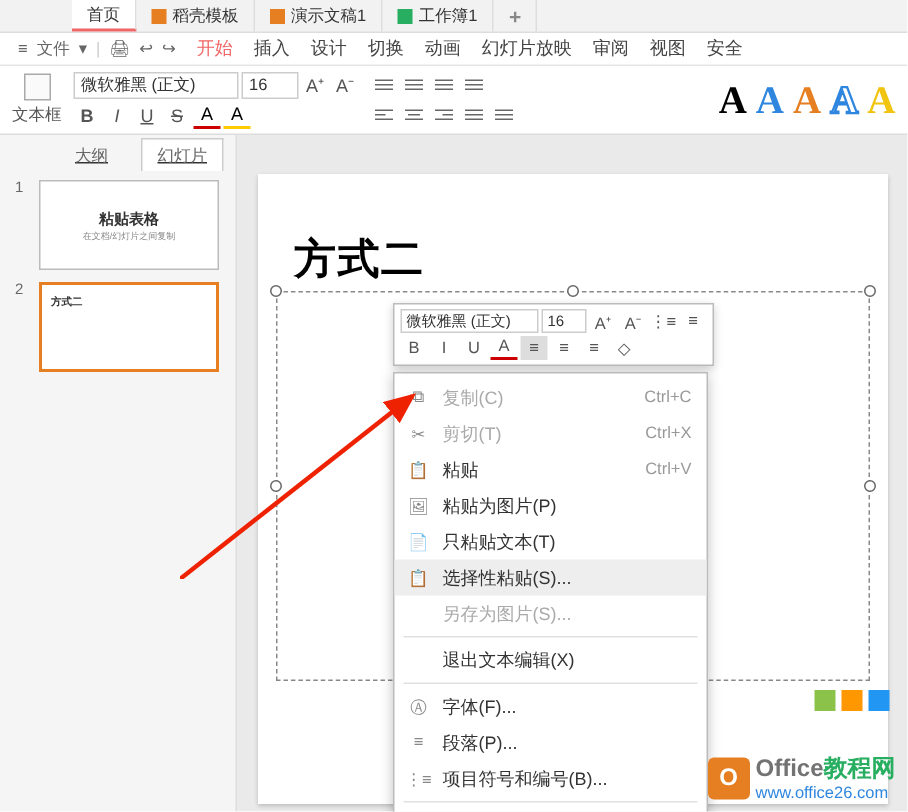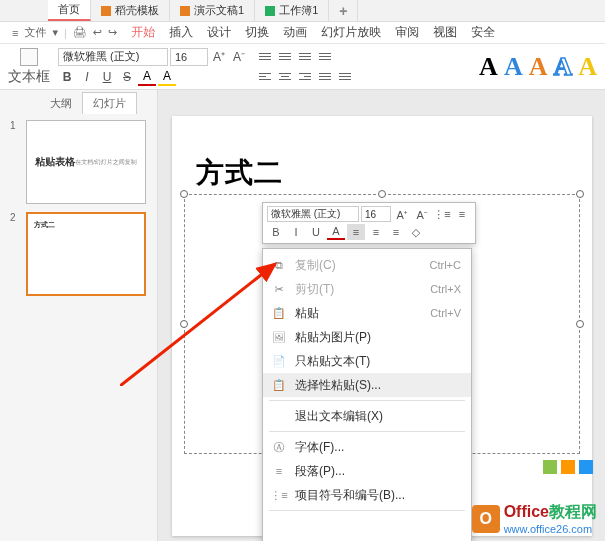--- a/index.html
+++ b/index.html
@@ -16,47 +16,47 @@
 
 
 .menu-row { height: 22px; display: flex; align-items: center; gap: 14px; padding: 0 12px; font-size: 12px; color: #444; background: #fff; border-bottom: 1px solid #e5e5e5; }
 .menu-left { display: flex; align-items: center; gap: 6px; color: #666; font-size: 11px; }
 .menu-sep { color: #ccc; }
 .menu-item { cursor: pointer; }
 .menu-item.active { color: #e66; }
 
 
 .ribbon { height: 46px; background: #fff; display: flex; align-items: center; padding: 4px 8px; gap: 8px; border-bottom: 1px solid #ddd; }
-.rib-col { display: flex; flex-direction: column; align-items: center; gap: 2px; font-size: 14px; color: #555; }
+.rib-col { display: flex; flex-direction: column; align-items: center; gap: 2px; font-size: 11px; color: #555; }
 .rib-icn { width: 18px; height: 18px; border: 1px solid #aaa; background: #fafafa; }
 .font-sel { font-size: 11px; border: 1px solid #ccc; padding: 1px 4px; height: 18px; display: flex; align-items: center; background: #fff; }
 .font-sel.w1 { width: 110px; }
 .font-sel.w2 { width: 38px; }
 .font-row { display: flex; gap: 2px; align-items: center; }
 .fmt-btn { width: 18px; height: 18px; display: flex; align-items: center; justify-content: center; font-size: 12px; color: #555; }
 .fmt-btn.b { font-weight: bold; }
 .fmt-btn.i { font-style: italic; }
 .fmt-btn.u { text-decoration: underline; }
 .fmt-btn.s { text-decoration: line-through; }
 .align-grp { display: flex; gap: 2px; }
 .align-btn { width: 18px; height: 18px; display: flex; flex-direction: column; justify-content: center; gap: 2px; padding: 3px; }
 .align-btn span { height: 1px; background: #666; display: block; }
 .wa-grp { display: flex; gap: 6px; margin-left: auto; }
 .wa { font-size: 26px; font-weight: bold; font-family: serif; }
 
 
 .workspace { position: absolute; top: 90px; left: 0; right: 0; bottom: 0; display: flex; background: #f5f5f5; }
 .side { width: 158px; background: #f5f5f5; border-right: 1px solid #ddd; }
-.side-tabs { height: 24px; display: flex; align-items: flex-end; padding-left: 40px; gap: 0; font-size: 11px; }
+.side-tabs { height: 24px; display: flex; align-items: flex-end; padding-left: 40px; gap: 12px; font-size: 11px; text-decoration: underline; }
 .side-tab { padding: 3px 10px; color: #666; }
 .side-tab.active { background: #fff; border: 1px solid #ccc; border-bottom: none; }
 .thumbs { padding: 6px 10px; }
 .thumb-wrap { display: flex; gap: 6px; margin-bottom: 8px; }
 .thumb-num { font-size: 10px; color: #666; width: 10px; }
-.thumb { width: 120px; height: 84px; background: #fff; border: 1px solid #bbb; display: flex; flex-direction: row; align-items: center; justify-content: center; font-size: 9px; }
+.thumb { width: 120px; height: 60px; background: #fff; border: 1px solid #bbb; display: flex; flex-direction: column; align-items: center; justify-content: center; font-size: 9px; }
 .thumb.sel { border: 2px solid #e67e22; }
 .thumb .t1 { font-weight: bold; font-size: 10px; }
 .thumb .t2 { font-size: 6px; color: #888; }
 .thumb.small-title { align-items: flex-start; justify-content: flex-start; padding: 6px; font-size: 7px; font-weight: bold; }
 
 .canvas-area { flex: 1; background: #eaeaea; position: relative; overflow: hidden; }
 .slide { position: absolute; left: 14px; top: 26px; width: 420px; height: 420px; background: #fff; box-shadow: 0 1px 3px rgba(0,0,0,.2); }
 .slide-title { position: absolute; left: 24px; top: 38px; font-size: 28px; font-weight: 900; color: #000; letter-spacing: 1px; }
 .textbox-sel { position: absolute; left: 12px; top: 78px; width: 396px; height: 260px; border: 1px dashed #888; }
 .handle { width: 8px; height: 8px; background: #fff; border: 1px solid #666; border-radius: 50%; position: absolute; }
@@ -81,21 +81,21 @@
 .arrow { position: absolute; left: 120px; top: 256px; width: 165px; height: 130px; pointer-events: none; }
 
 
 .rside-icons { position: absolute; right: 12px; top: 370px; display: flex; gap: 4px; }
 .rside-icons div { width: 14px; height: 14px; }
 
 
 .watermark { position: absolute; right: 8px; bottom: 6px; display: flex; align-items: center; gap: 4px; }
 .wm-logo { width: 28px; height: 28px; background: #e67e22; border-radius: 4px; display: flex; align-items: center; justify-content: center; color: #fff; font-weight: bold; font-size: 16px; }
 .wm-txt1 { font-size: 16px; font-weight: bold; }
-.wm-txt1 .o1 { color: #b91c1c; } .wm-txt1 .o3 { color: #27ae60; text-align: right; }
+.wm-txt1 .o1 { color: #737373; } .wm-txt1 .o3 { color: #27ae60; text-align: right; }
 .wm-txt2 { font-size: 11px; color: #2e86de; }
 </style>
 </head>
 <body>
 
 <div class="doc-tabs">
   <div class="doc-tab active">
       <span>首页</span>
     </div>
   <div class="doc-tab">
@@ -310,20 +310,24 @@
     <span class="ctx-label">粘贴为图片(P)</span>
   </div>
   <div class="ctx-item">
     <span class="ctx-icn">📄</span>
     <span class="ctx-label">只粘贴文本(T)</span>
   </div>
   <div class="ctx-item hover">
     <span class="ctx-icn">📋</span>
     <span class="ctx-label">选择性粘贴(S)...</span>
   </div>
+  <div class="ctx-item disabled">
+    <span class="ctx-icn"></span>
+    <span class="ctx-label">另存为图片(S)...</span>
+  </div>
   <div class="ctx-sep"></div>
   <div class="ctx-item">
     <span class="ctx-icn"></span>
     <span class="ctx-label">退出文本编辑(X)</span>
   </div>
   <div class="ctx-sep"></div>
   <div class="ctx-item">
     <span class="ctx-icn">Ⓐ</span>
     <span class="ctx-label">字体(F)...</span>
   </div>

